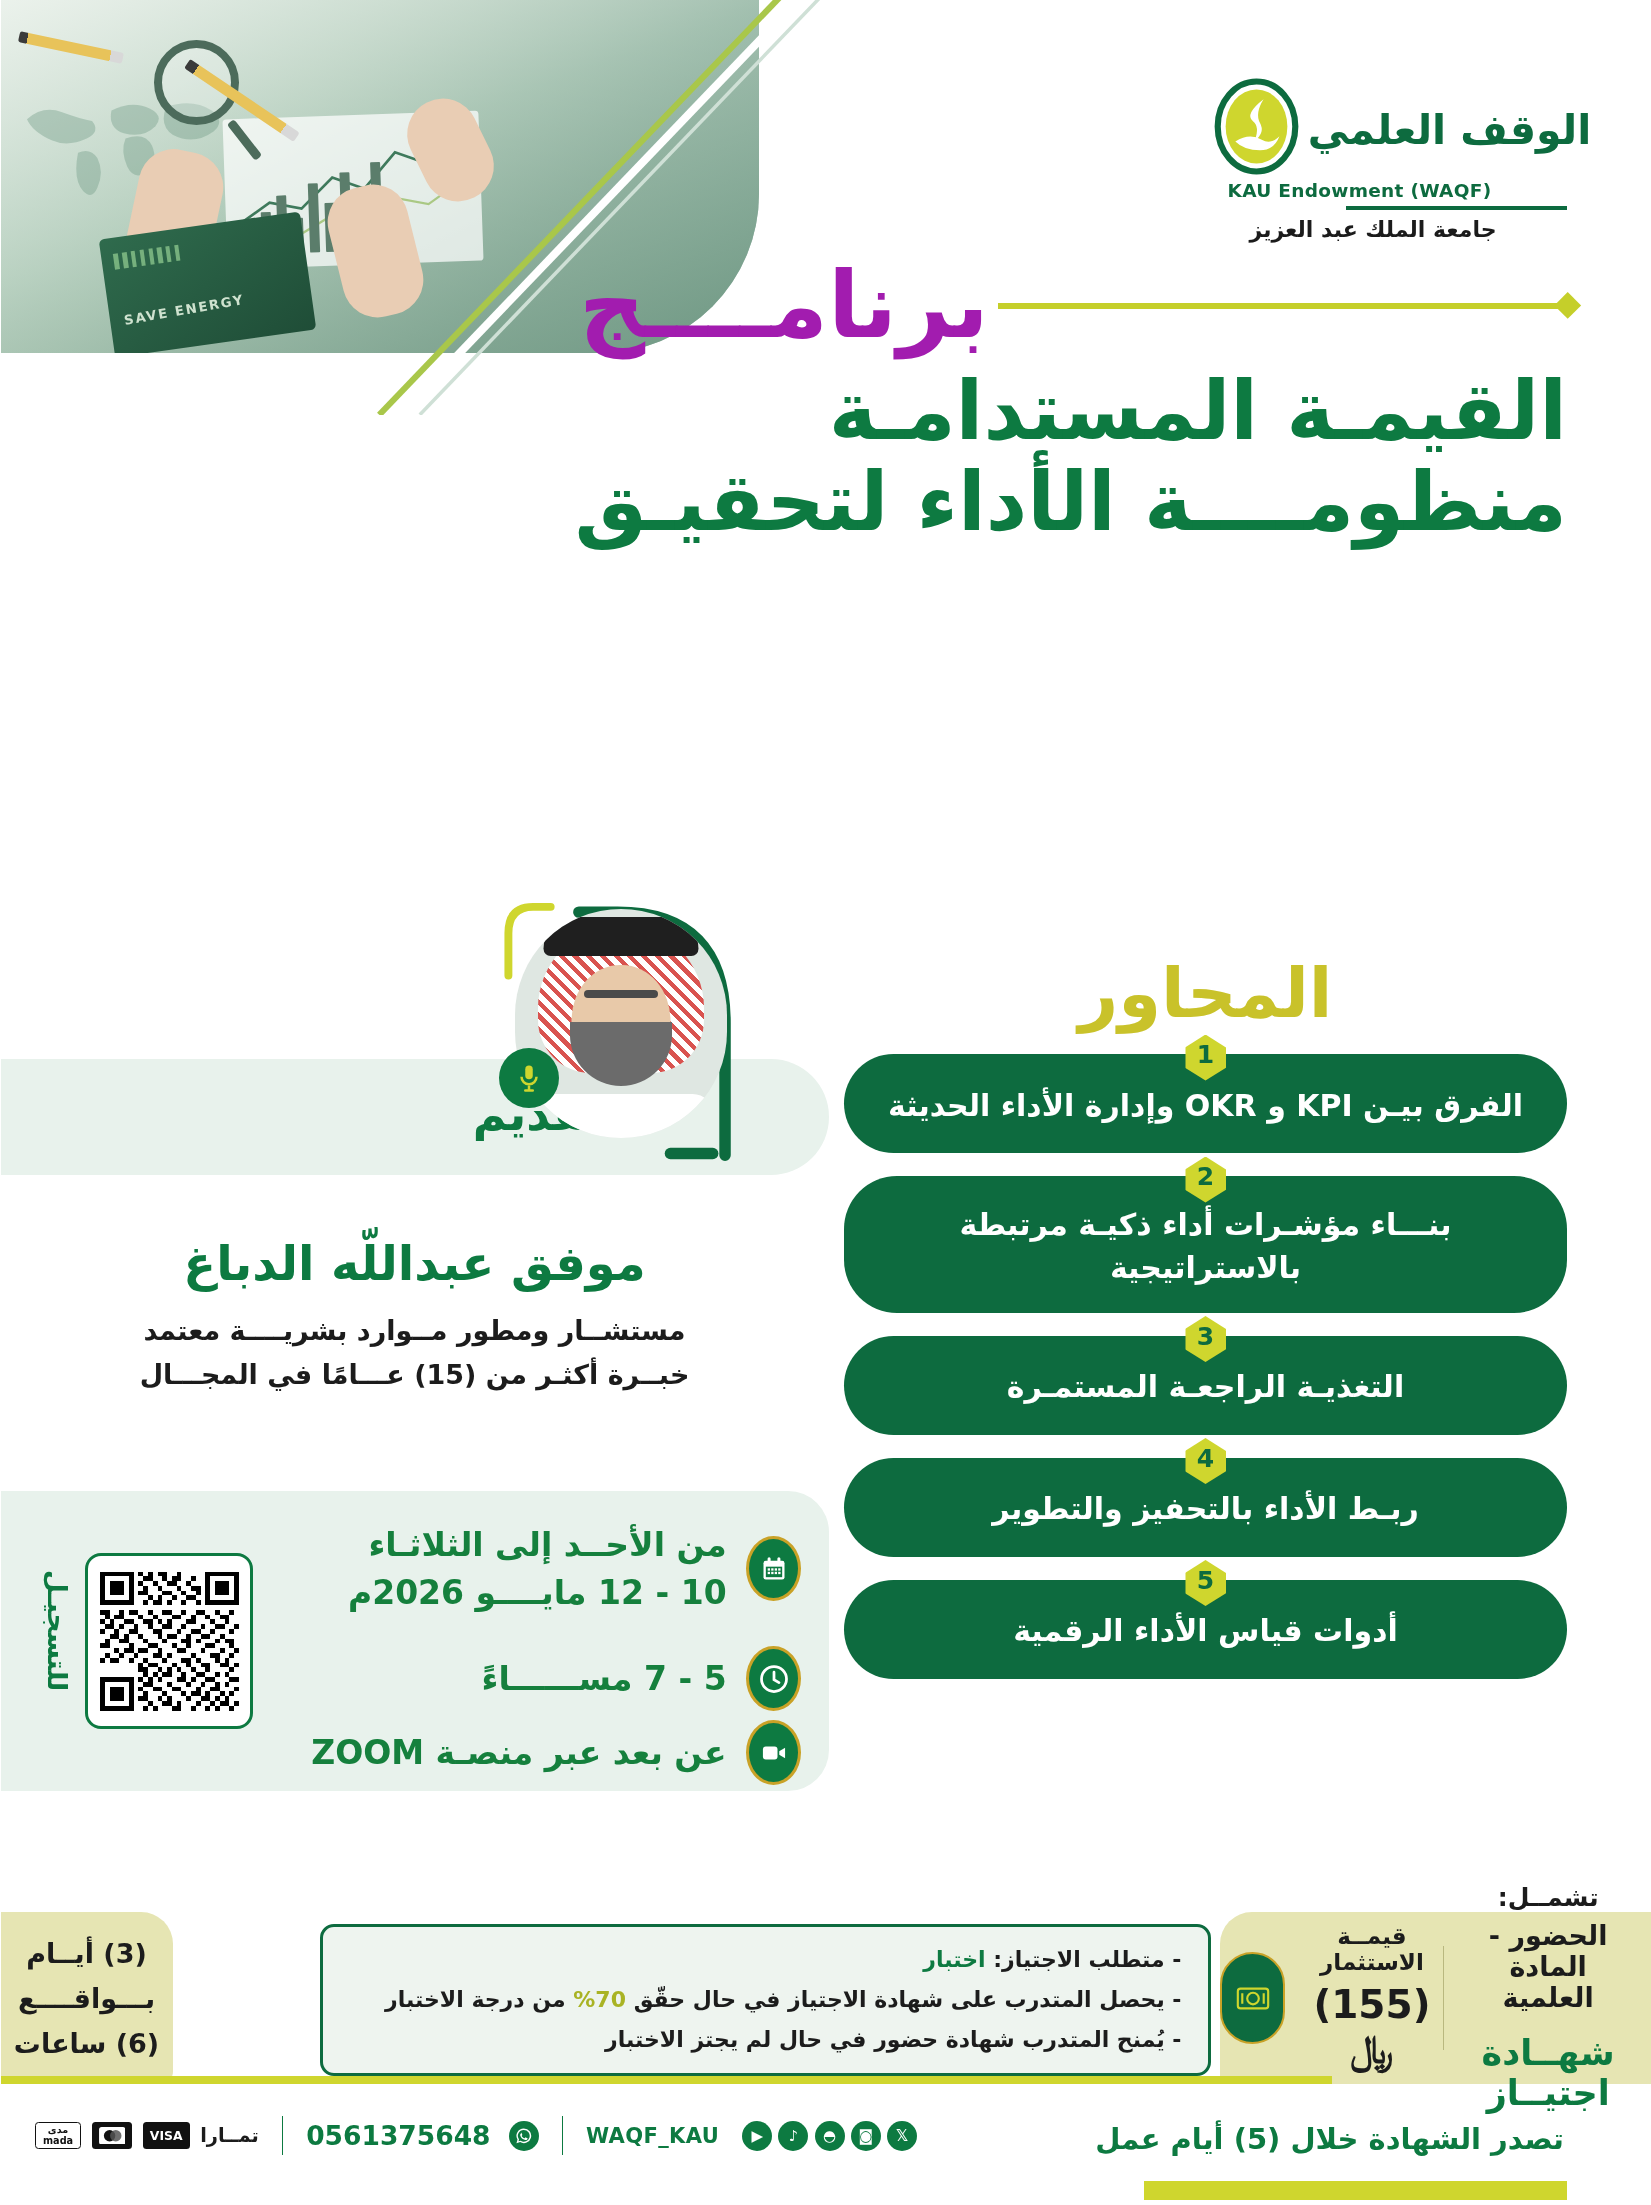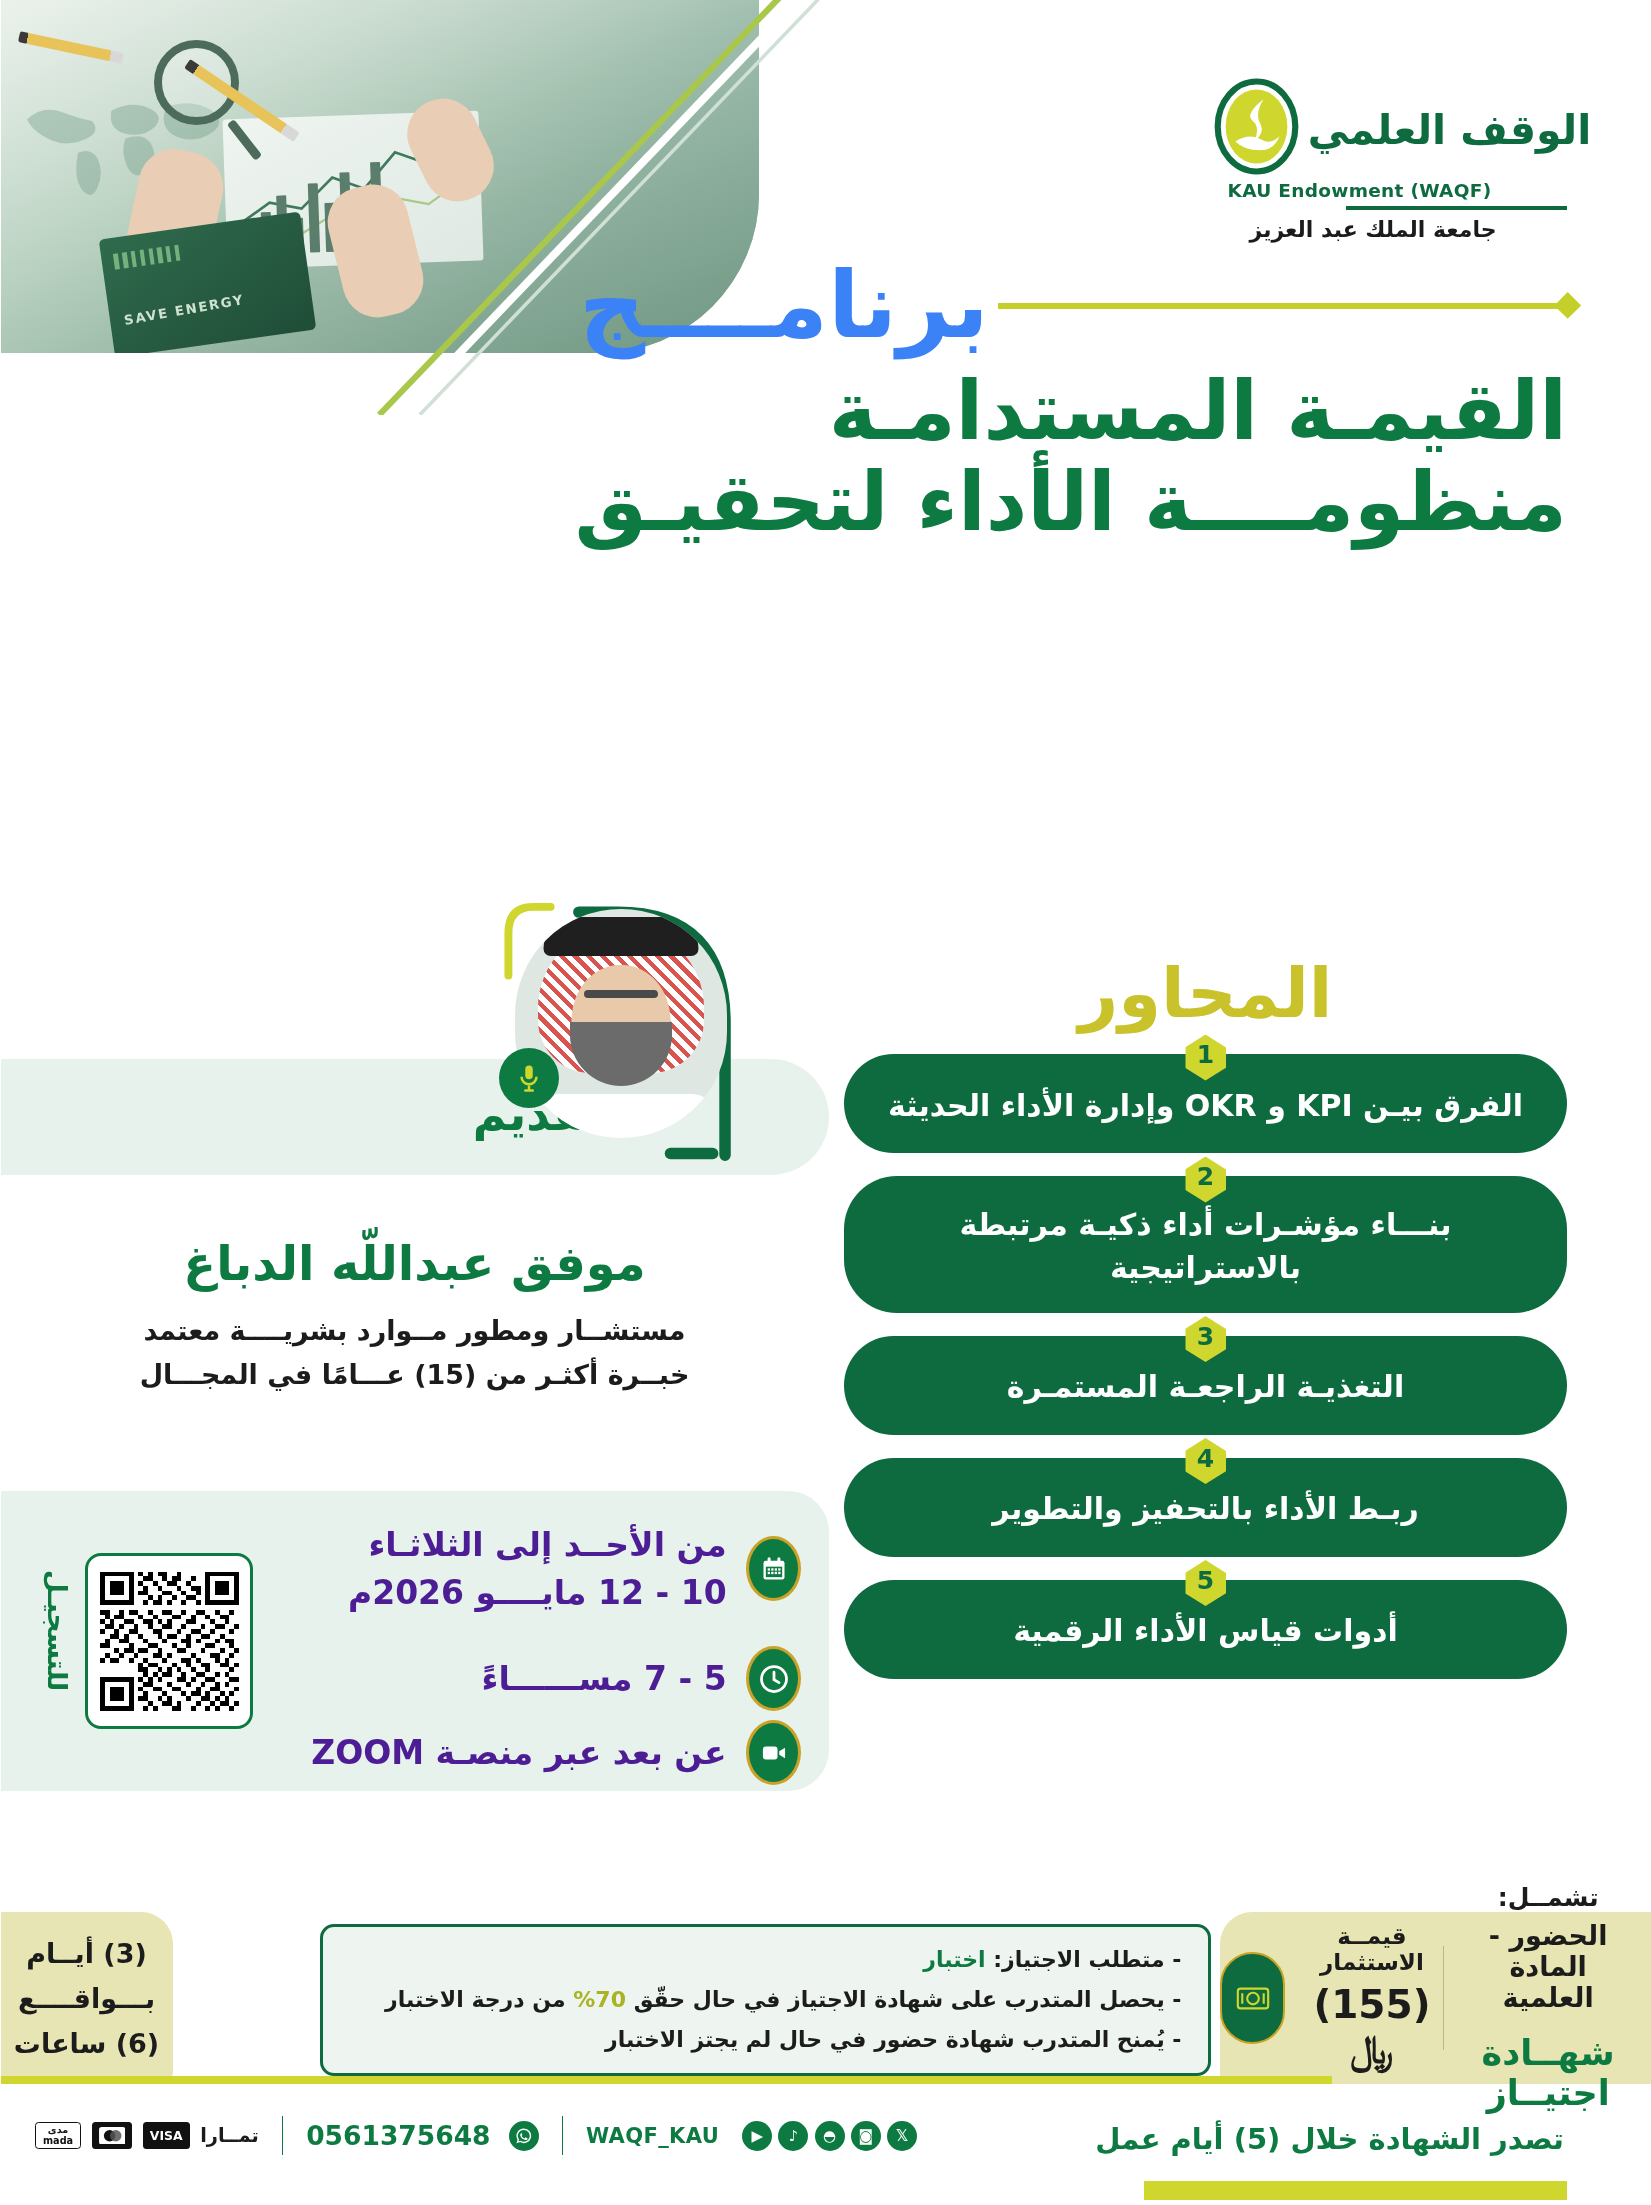--- a/index.html
+++ b/index.html
@@ -81,21 +81,21 @@
   #kicker-wrap{
     position:absolute; right:85px; top:260px; width:988px;
     display:flex; flex-direction:row; align-items:center; justify-content:flex-start; gap:0;
   }
   #kicker-line{ flex:1 1 auto; height:5.3px; background:#c5cf2a; margin-left:8.8px; position:relative; }
   #kicker-line:after{
     content:""; position:absolute; right:-10.6px; top:-7px;
     width:19.4px; height:19.4px; background:#c5cf2a; transform:rotate(45deg);
   }
   #kicker{
-    color:#3b82f6; font-size:92px; font-weight:900; line-height:1;
+    color:#a21caf; font-size:92px; font-weight:900; line-height:1;
     letter-spacing:1.8px; white-space:nowrap;text-align:center;
   }
   #title-main{
     position:absolute; right:85px; top:366px; width:1500px;
     color:#0d7a41; font-size:81px; font-weight:900; line-height:1.12;
     text-align:right; letter-spacing:-0.9px;
   }
   #title-line2{ display:block; }
 
   
@@ -160,21 +160,21 @@
     position:absolute; right:28px; display:flex; flex-direction:row;
     align-items:center; gap:19.4px; width:494px; justify-content:flex-start;
   }
   #log-row-1{ top:30px; } #log-row-2{ top:155px; } #log-row-3{ top:229px; }
   .log-icon{
     width:55px; height:65px; border-radius:50%; flex:0 0 auto;
     background:#0d7a41; border:3.5px solid #c9a227;
     display:flex; align-items:center; justify-content:center;
   }
   .log-text{
-    color:#4c1d95; font-size:33px; font-weight:800; line-height:1.45;
+    color:#15803d; font-size:33px; font-weight:800; line-height:1.45;
     text-align:right; flex:1 1 auto;
   }
   #qr-box{
     position:absolute; left:85px; top:1553px; width:168px; height:176px;
     border:3.5px solid #0d7a41; border-radius:16px; background:#fff;
     display:flex; align-items:center; justify-content:center;
   }
   #qr-img{ width:139px; height:148px; }
   #register-vert{
     position:absolute; left:42px; top:1570px;

